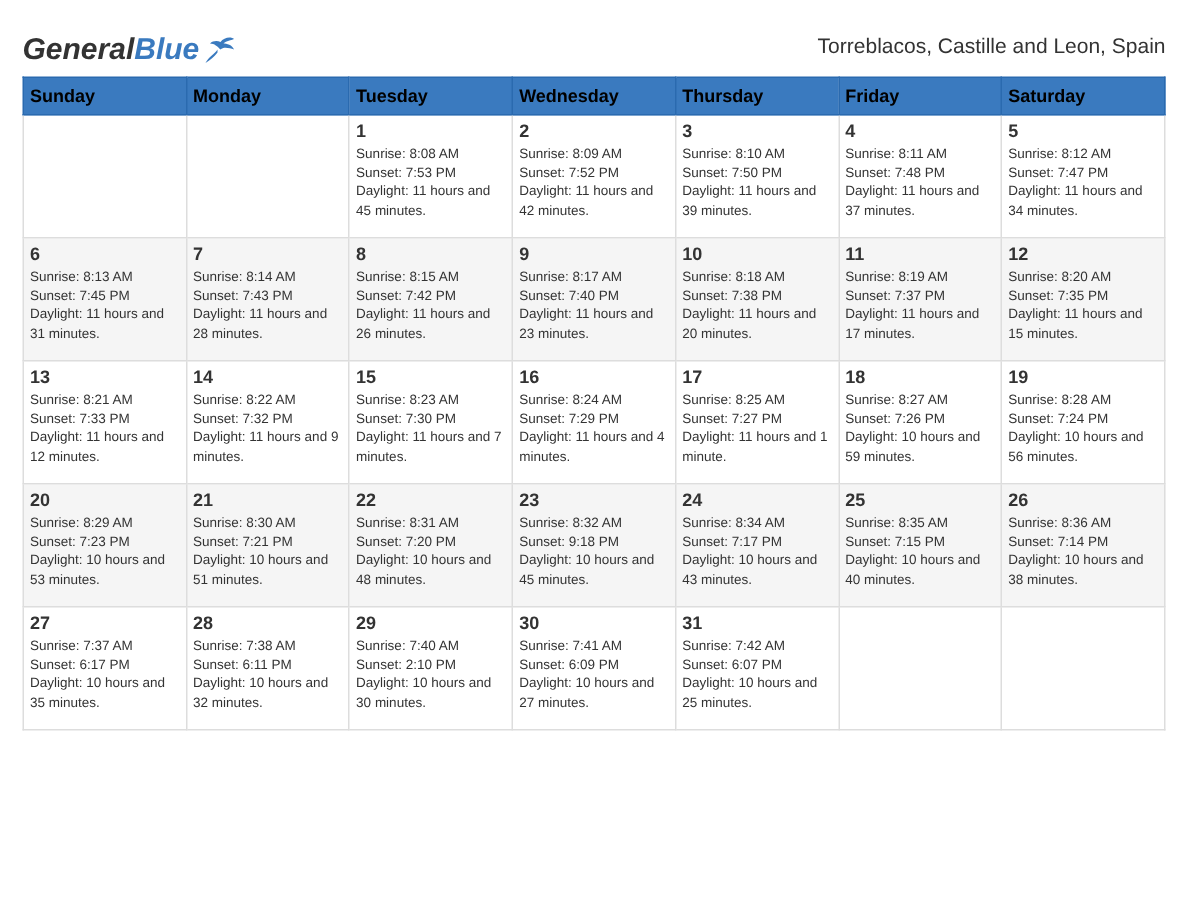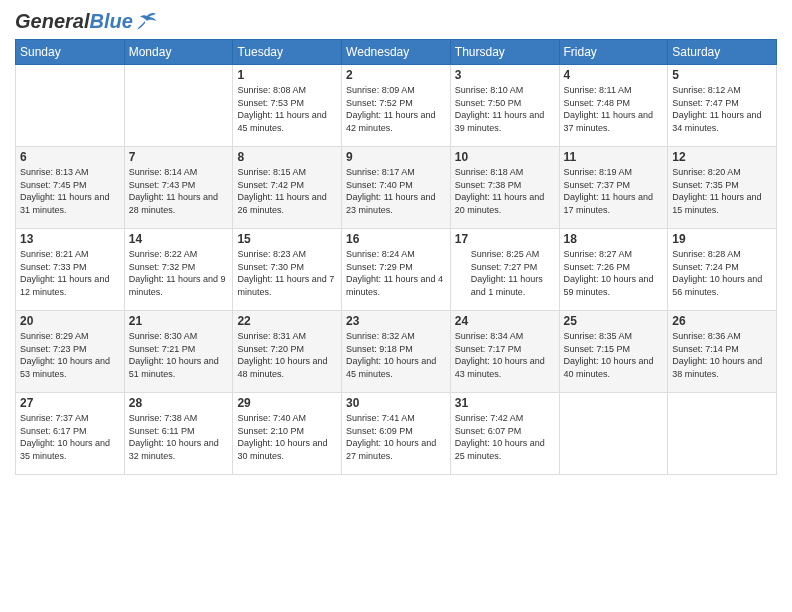--- a/index.html
+++ b/index.html
@@ -5,21 +5,21 @@
     * { box-sizing: border-box; margin: 0; padding: 0; }
     body {
       font-family: Arial, sans-serif;
       background: #fff;
       width: 792px;
       height: 612px;
       overflow: hidden;
     }
     .page {
       width: 792px;
-      padding: 10px 15px;
+      padding: 22px 15px;
     }
     .header {
       display: flex;
       justify-content: space-between;
       align-items: flex-start;
       margin-bottom: 6px;
     }
     .logo {
       display: flex;
       flex-direction: column;
@@ -37,23 +37,23 @@
       font-size: 14px;
       color: #333;
     }
     .calendar {
       width: 100%;
       border-collapse: collapse;
       border: 1px solid #ccc;
     }
     .calendar th {
       background-color: #3a7abf;
-      color: #ffffff;
+      color: #000000;
       font-size: 12px;
-      font-weight: normal;
+      font-weight: bold;
       padding: 5px 4px;
       text-align: left;
       border: 1px solid #2a6aaf;
     }
     .calendar td {
       vertical-align: top;
       border: 1px solid #ddd;
       padding: 3px 4px;
       width: calc(100% / 7);
       height: 82px;
@@ -88,20 +88,21 @@
         <span style="font-size:20px;font-weight:900;color:#333;font-style:italic;">General</span>
         <span style="color:#3a7abf;font-size:20px;font-weight:900;font-style:italic;">Blue</span>
 
         <svg width="22" height="20" viewBox="0 0 22 20" style="margin-left:2px;">
           <path d="M12 4 C14 1, 19 0, 21 2 C19 3, 16 3, 14 5 C16 5, 20 6, 21 9 C18 8, 14 7, 12 9 C10 7, 8 5, 5 5 C7 3, 10 3, 12 4Z" fill="#3a7abf"></path>
           <path d="M10 9 C8 12, 4 14, 2 18 C5 16, 8 14, 10 11Z" fill="#3a7abf"></path>
         </svg>
       </div>
     </div>
     <div class="title-section">
+      <div class="subtitle">Torreblacos, Castille and Leon, Spain</div>
     </div>
   </div>
 
   <table class="calendar">
     <thead>
       <tr>
       <th>Sunday</th>
           <th>Monday</th>
           <th>Tuesday</th>
           <th>Wednesday</th>
@@ -209,21 +210,21 @@
 Daylight: 11 hours and 7 minutes.</div>
           </td>
           <td>
             <div class="day-number">16</div>
             <div class="day-info" style="white-space: pre-line;">Sunrise: 8:24 AM
 Sunset: 7:29 PM
 Daylight: 11 hours and 4 minutes.</div>
           </td>
           <td>
             <div class="day-number">17</div>
-            <div class="day-info" style="white-space: pre-line; margin-left: 16px;">Sunrise: 8:25 AM
+            <div class="day-info" style="white-space: pre-line;">Sunrise: 8:25 AM
 Sunset: 7:27 PM
 Daylight: 11 hours and 1 minute.</div>
           </td>
           <td>
             <div class="day-number">18</div>
             <div class="day-info" style="white-space: pre-line;">Sunrise: 8:27 AM
 Sunset: 7:26 PM
 Daylight: 10 hours and 59 minutes.</div>
           </td>
           <td>

